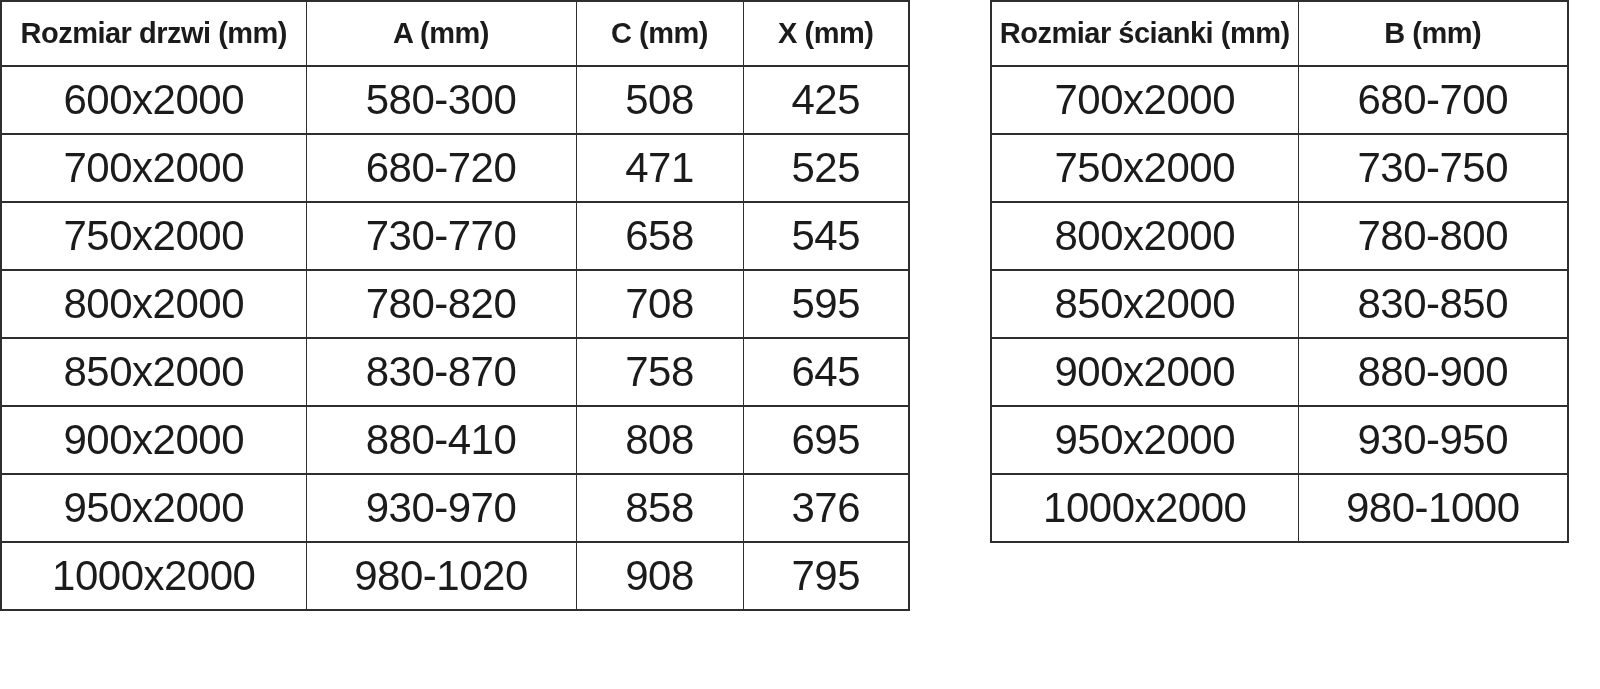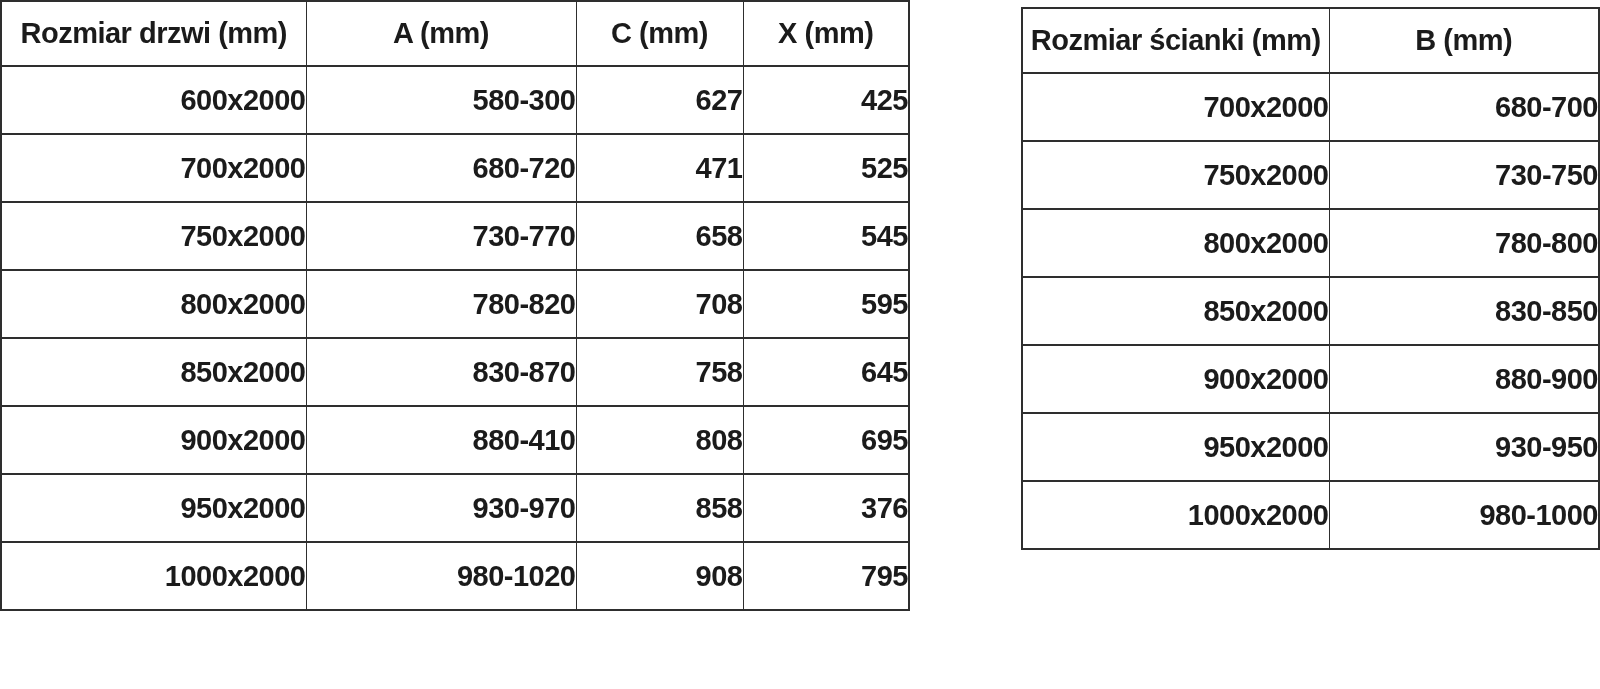--- a/index.html
+++ b/index.html
@@ -33,35 +33,33 @@
     overflow: hidden;
     padding: 0;
   }
   table.spec th {
     font-size: 29px;
     font-weight: bold;
     height: 63px;
     letter-spacing: -0.5px;
   }
   table.spec td {
-    font-size: 29px;
-    font-weight: bold;
+    font-size: 42px;
+    font-weight: normal;
     height: 66px;
     letter-spacing: -0.5px;
-    text-align: right;
   }
   #door-table {
     left: 0;
     width: 908px;
     border-radius: 26px;
   }
   #wall-table {
-    left: 1021px;
+    left: 990px;
     width: 577px;
-    margin-top: 7px;
   }
 </style>
 </head>
 <body>
 
 <table class="spec" id="door-table">
   <colgroup>
     <col style="width:305px">
     <col style="width:270px">
     <col style="width:167px">
@@ -72,21 +70,21 @@
       <th>Rozmiar drzwi (mm)</th>
       <th>A (mm)</th>
       <th>C (mm)</th>
       <th>X (mm)</th>
     </tr>
   </thead>
   <tbody>
     <tr>
       <td>600x2000</td>
       <td>580-300</td>
-      <td>627</td>
+      <td>508</td>
       <td>425</td>
     </tr>
     <tr>
       <td>700x2000</td>
       <td>680-720</td>
       <td>471</td>
       <td>525</td>
     </tr>
     <tr>
       <td>750x2000</td>

